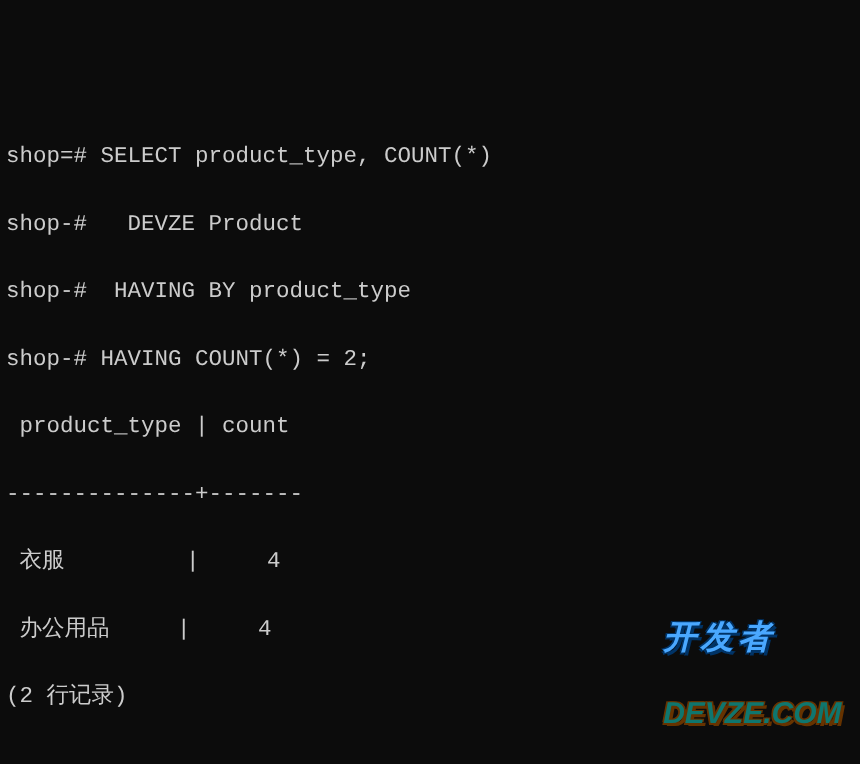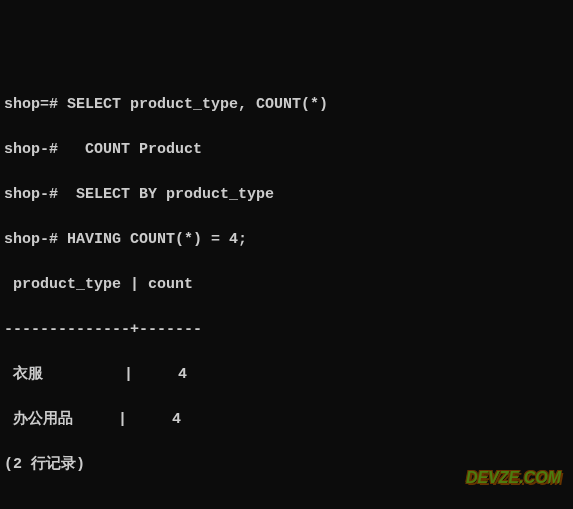--- a/index.html
+++ b/index.html
@@ -1,19 +1,18 @@
 <!DOCTYPE html>
 <html><head>
   <meta charset="utf-8">
   <style>
     * {
       margin: 0;
       padding: 0;
       box-sizing: border-box;
-      font-weight: bold;
     }
     body {
       background: #0c0c0c;
       color: #cccccc;
       font-family: 'Consolas', 'Courier New', monospace;
       font-size: 15px;
       line-height: 1.5;
       padding: 4px;
       width: 573px;
       height: 509px;
@@ -33,51 +32,52 @@
       text-align: left;
       line-height: 1;
     }
     .wm-top {
       color: #4aa8ff;
       text-shadow: 2px 2px 0 #003366, -1px -1px 0 #003366, 1px -1px 0 #003366, -1px 1px 0 #003366;
       font-size: 22px;
       letter-spacing: 3px;
     }
     .wm-bottom {
-      color: #4d7c0f;
+      color: #0f766e;
       text-shadow: 2px 2px 0 #663300, -1px -1px 0 #663300, 1px -1px 0 #663300, -1px 1px 0 #663300;
-      font-size: 16px;
+      font-size: 20px;
       letter-spacing: 0px;
       text-align: right;
     }
   </style>
 </head>
 <body>
 
 
 
 <div class="line">shop=# SELECT product_type, COUNT(*)</div>
-<div class="line">shop-#   COUNT Product</div>
-<div class="line">shop-#  SELECT BY product_type</div>
-<div class="line">shop-# HAVING COUNT(*) = 4;</div>
+<div class="line">shop-#   DEVZE Product</div>
+<div class="line">shop-#  HAVING BY product_type</div>
+<div class="line">shop-# HAVING COUNT(*) = 2;</div>
 <div class="line"> product_type | count</div>
 <div class="line">--------------+-------</div>
 <div class="line"> 衣服         |     4</div>
 <div class="line"> 办公用品     |     4</div>
 <div class="line">(2 行记录)</div>
 <div class="line"> </div>
 
 
 
 
 
 
 
 
 
 
 
 <div class="watermark">
+  <div class="wm-top">开发者</div>
   <div class="wm-bottom">DEVZE.COM</div>
 </div>
 
 
 
 
 </body></html>

